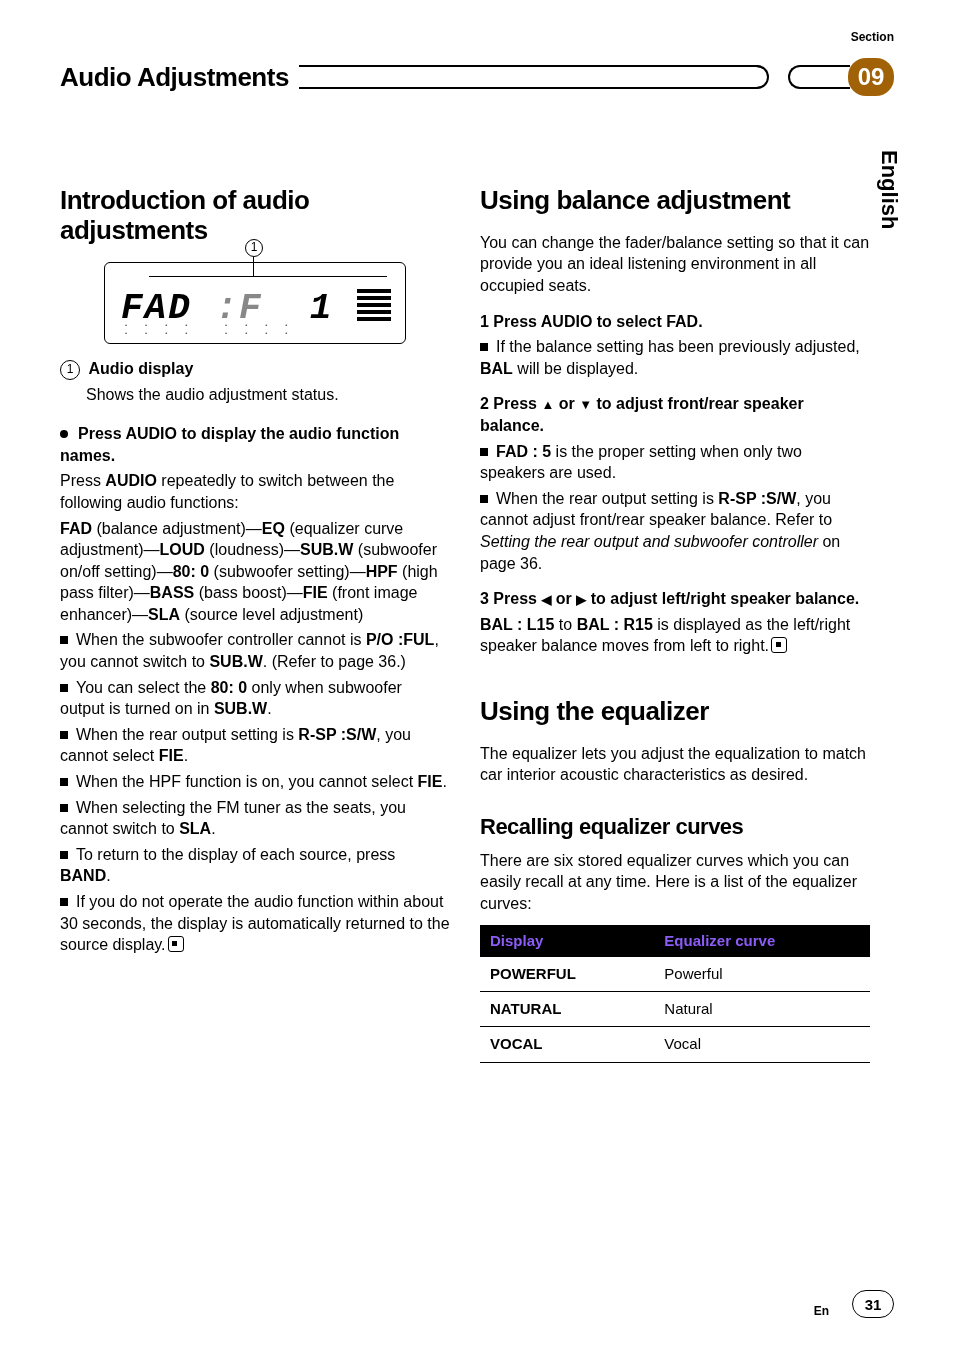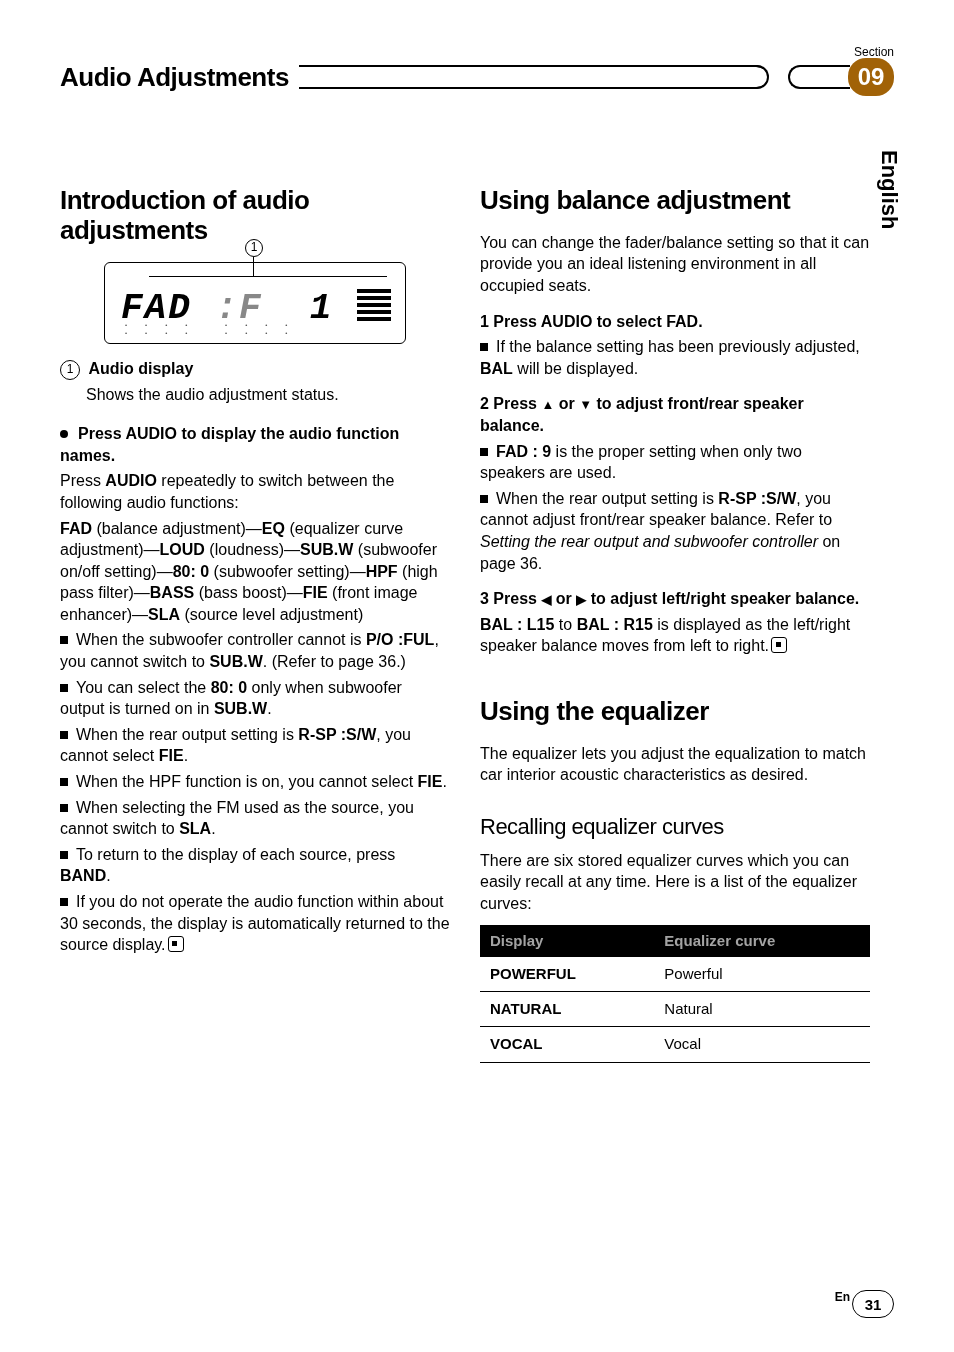--- a/index.html
+++ b/index.html
@@ -1,52 +1,52 @@
 <!DOCTYPE html>
 <html><head>
 <meta charset="utf-8">
 <style>
   html,body{margin:0;padding:0;background:#fff;color:#000;}
   .page{width:954px;height:1352px;position:relative;font-family:Helvetica,Arial,sans-serif;box-sizing:border-box;padding:40px 60px 40px 60px;}
-  .sect-label{position:absolute;top:45px;right:60px;font-size:12px;font-weight:normal;}
+  .sect-label{position:absolute;top:30px;right:60px;font-size:12px;font-weight:bold;}
   .hdr-row{display:flex;align-items:center;margin-top:18px;}
   .hdr-title{font-size:26px;font-weight:900;letter-spacing:-0.5px;}
   .hdr-line{flex:1;height:20px;border-top:2px solid #000;border-bottom:2px solid #000;border-radius:0 14px 14px 0;margin-left:10px;position:relative;}
   .hdr-line::after{content:"";position:absolute;right:-1px;top:-2px;bottom:-2px;width:24px;border:2px solid #000;border-left:none;border-radius:0 14px 14px 0;}
   .hdr-gap{width:60px;height:20px;border-top:2px solid #000;border-bottom:2px solid #000;border-left:2px solid #000;border-radius:14px 0 0 14px;margin-left:20px;}
   .sect-num{width:46px;height:38px;background:#a16207;color:#fff;font-size:24px;font-weight:900;border-radius:18px;display:flex;align-items:center;justify-content:center;margin-left:-2px;}
   .lang-tab{position:absolute;top:150px;right:52px;font-size:22px;font-weight:900;writing-mode:vertical-rl;text-orientation:mixed;}
   .cols{display:flex;gap:30px;margin-top:90px;}
   .col{width:390px;font-size:16px;line-height:1.35;}
   h1.main{font-size:26px;font-weight:900;margin:0 0 16px 0;line-height:1.15;letter-spacing:-0.5px;}
-  h2.sub{font-size:22px;font-weight:400;margin:26px 0 8px 0;letter-spacing:-0.5px;}
+  h2.sub{font-size:22px;font-weight:700;margin:26px 0 8px 0;letter-spacing:-0.5px;}
   .circ{display:inline-block;width:18px;height:18px;border:1.5px solid #000;border-radius:50%;font-size:12px;line-height:16px;text-align:center;vertical-align:middle;margin-right:4px;}
   .b{font-weight:900;}
   .bullet-sq{display:inline-block;width:8px;height:8px;background:#000;margin:0 8px 0 0;position:relative;top:-1px;}
   .bullet-dot{display:inline-block;width:8px;height:8px;background:#000;border-radius:50%;margin:0 10px 0 0;position:relative;top:-1px;}
   .end-sq{display:inline-block;width:14px;height:14px;border:1.5px solid #000;border-radius:3px;position:relative;top:2px;margin-left:2px;}
   .end-sq::after{content:"";position:absolute;left:3.5px;top:3.5px;width:5px;height:5px;background:#000;}
   p{margin:0 0 4px 0;}
   .step{font-weight:900;margin-top:14px;}
   .italic{font-style:italic;}
   .disp{border:1.5px solid #000;border-radius:6px;width:300px;height:80px;margin:12px auto 14px auto;position:relative;}
   .disp .callout{position:absolute;top:-24px;left:140px;font-size:12px;}
   .disp .callout .circ{width:16px;height:16px;line-height:14px;}
   .disp .line-d{position:absolute;top:-6px;left:148px;width:1px;height:20px;background:#000;}
   .disp .hbar{position:absolute;top:13px;left:44px;right:18px;height:1px;background:#000;}
   .disp .seg{position:absolute;top:22px;left:16px;font-family:"Courier New",monospace;font-size:36px;font-weight:bold;letter-spacing:2px;font-style:italic;color:#888;}
   .disp .seg .on{color:#000;}
   .disp .bars{position:absolute;right:14px;top:26px;width:34px;height:34px;}
   .disp .bars span{display:block;height:4px;background:#000;margin-bottom:3px;}
   .disp .dots{position:absolute;bottom:6px;left:20px;font-size:6px;letter-spacing:18px;color:#555;}
   table.eq{width:100%;border-collapse:collapse;margin-top:10px;font-size:15px;}
-  table.eq th{background:#000;color:#a3a3a3;text-align:left;padding:6px 10px;font-weight:bold;}
+  table.eq th{background:#000;color:#8b5cf6;text-align:left;padding:6px 10px;font-weight:bold;}
   table.eq td{padding:7px 10px;border-bottom:1px solid #000;}
   table.eq td:first-child{font-weight:900;}
-  .footer{position:absolute;bottom:34px;right:60px;display:flex;align-items:flex-start;gap:2px;}
+  .footer{position:absolute;bottom:34px;right:60px;display:flex;align-items:flex-end;gap:23px;}
   .footer .en{font-size:12px;font-weight:bold;}
   .pgnum{width:40px;height:26px;border:1.5px solid #000;border-radius:14px;display:flex;align-items:center;justify-content:center;font-size:15px;font-weight:900;}
   .tri{font-size:13px;}
 </style>
 </head>
 <body>
 
 <div class="page">
   <div class="sect-label">Section</div>
 
@@ -90,34 +90,34 @@
       </p>
       <p><span>Press </span><span class="b">AUDIO</span><span> repeatedly to switch between the following audio functions:</span></p>
       <p>
         <span class="b">FAD</span><span> (balance adjustment)—</span><span class="b">EQ</span><span> (equalizer curve adjustment)—</span><span class="b">LOUD</span><span> (loudness)—</span><span class="b">SUB.W</span><span> (subwoofer on/off setting)—</span><span class="b">80: 0</span><span> (subwoofer setting)—</span><span class="b">HPF</span><span> (high pass filter)—</span><span class="b">BASS</span><span> (bass boost)—</span><span class="b">FIE</span><span> (front image enhancer)—</span><span class="b">SLA</span><span> (source level adjustment)</span>
       </p>
 
       <p><span class="bullet-sq"></span><span>When the subwoofer controller cannot is </span><span class="b">P/O :FUL</span><span>, you cannot switch to </span><span class="b">SUB.W</span><span>. (Refer to page 36.)</span></p>
       <p><span class="bullet-sq"></span><span>You can select the </span><span class="b">80: 0</span><span> only when subwoofer output is turned on in </span><span class="b">SUB.W</span><span>.</span></p>
       <p><span class="bullet-sq"></span><span>When the rear output setting is </span><span class="b">R-SP :S/W</span><span>, you cannot select </span><span class="b">FIE</span><span>.</span></p>
       <p><span class="bullet-sq"></span><span>When the HPF function is on, you cannot select </span><span class="b">FIE</span><span>.</span></p>
-      <p><span class="bullet-sq"></span><span>When selecting the FM used as the source, you cannot switch to </span><span class="b">SLA</span><span>.</span></p>
+      <p><span class="bullet-sq"></span><span>When selecting the FM tuner as the seats, you cannot switch to </span><span class="b">SLA</span><span>.</span></p>
       <p><span class="bullet-sq"></span><span>To return to the display of each source, press </span><span class="b">BAND</span><span>.</span></p>
       <p><span class="bullet-sq"></span><span>If you do not operate the audio function within about 30 seconds, the display is automatically returned to the source display.</span><span class="end-sq"></span></p>
     </div>
 
     <div class="col">
       <h1 class="main">Using balance adjustment</h1>
       <p>You can change the fader/balance setting so that it can provide you an ideal listening environment in all occupied seats.</p>
 
       <p class="step">1    Press AUDIO to select FAD.</p>
       <p><span class="bullet-sq"></span><span>If the balance setting has been previously adjusted, </span><span class="b">BAL</span><span> will be displayed.</span></p>
 
       <p class="step"><span>2    Press </span><span class="tri">▲</span><span> or </span><span class="tri">▼</span><span> to adjust front/rear speaker balance.</span></p>
-      <p><span class="bullet-sq"></span><span class="b">FAD : 9</span><span> is the proper setting when only two speakers are used.</span></p>
+      <p><span class="bullet-sq"></span><span class="b">FAD : 5</span><span> is the proper setting when only two speakers are used.</span></p>
       <p><span class="bullet-sq"></span><span>When the rear output setting is </span><span class="b">R-SP :S/W</span><span>, you cannot adjust front/rear speaker balance. Refer to </span><span class="italic">Setting the rear output and subwoofer controller</span><span> on page 36.</span></p>
 
       <p class="step"><span>3    Press </span><span class="tri">◀</span><span> or </span><span class="tri">▶</span><span> to adjust left/right speaker balance.</span></p>
       <p><span class="b">BAL : L15</span><span> to </span><span class="b">BAL : R15</span><span> is displayed as the left/right speaker balance moves from left to right.</span><span class="end-sq"></span></p>
 
       <h1 class="main" style="margin-top:40px;">Using the equalizer</h1>
       <p>The equalizer lets you adjust the equalization to match car interior acoustic characteristics as desired.</p>
 
       <h2 class="sub">Recalling equalizer curves</h2>
       <p>There are six stored equalizer curves which you can easily recall at any time. Here is a list of the equalizer curves:</p>

